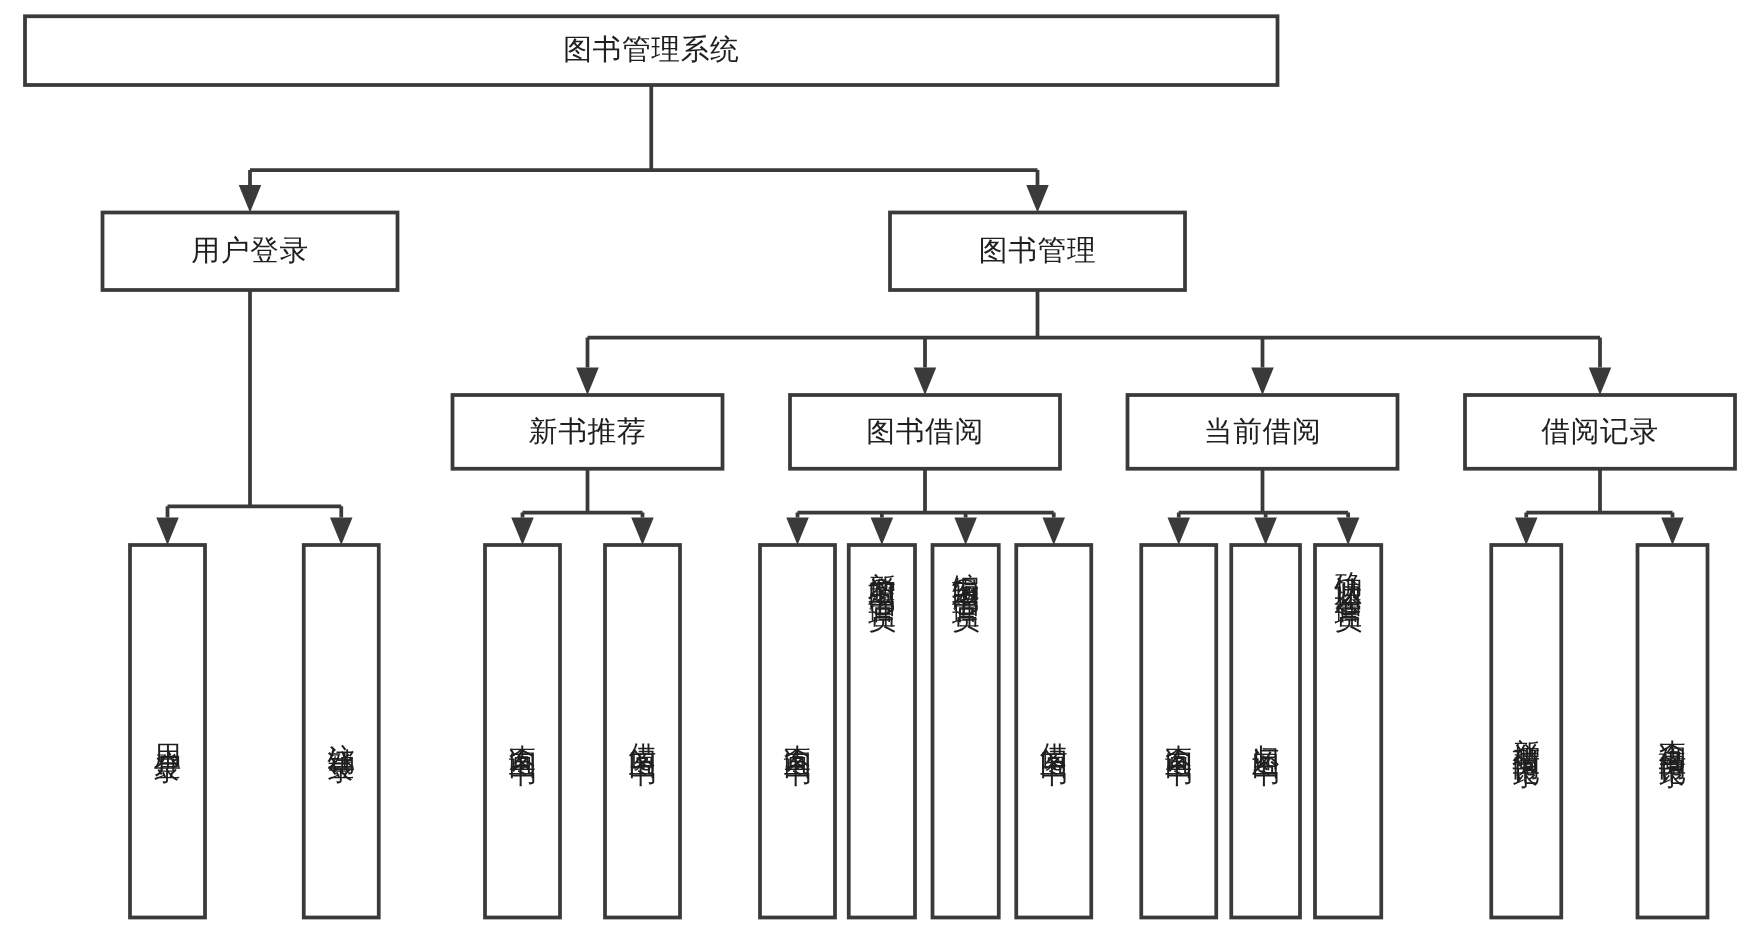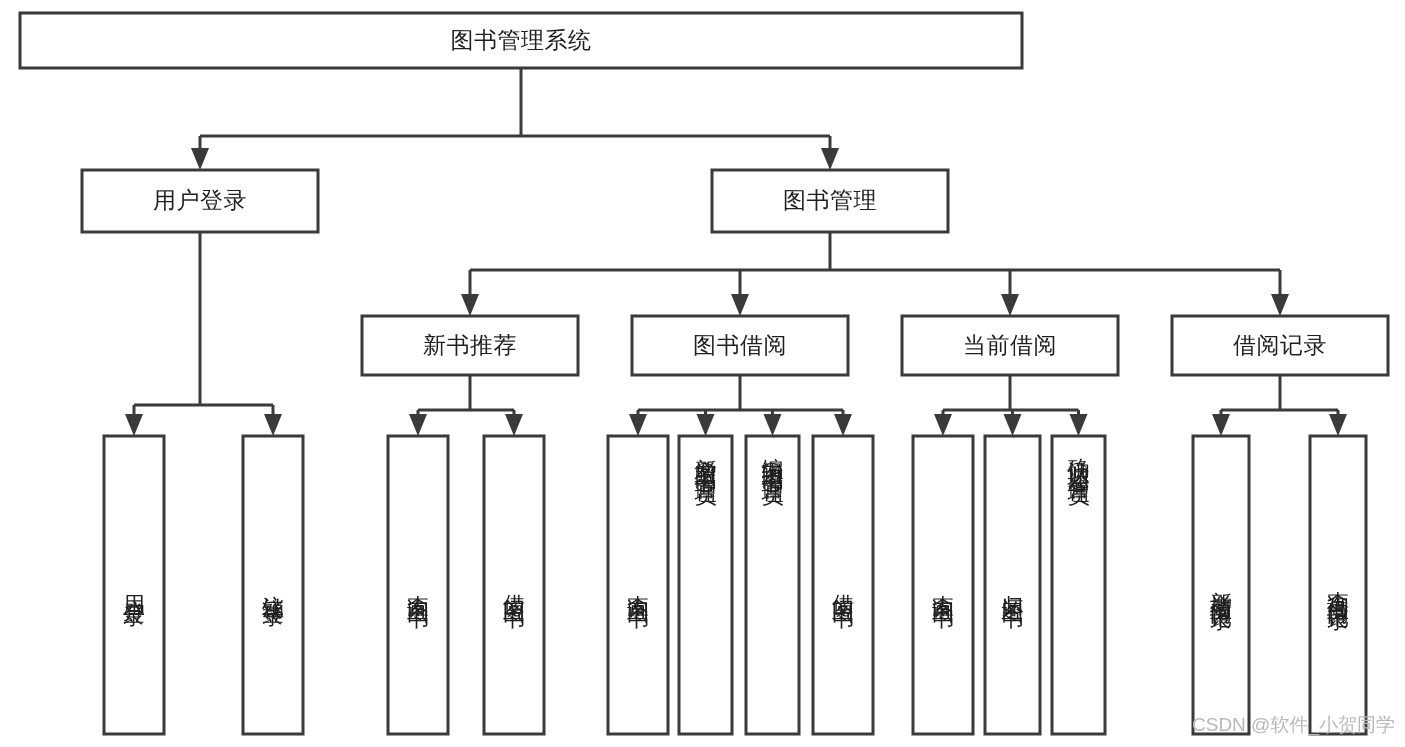--- a/index.html
+++ b/index.html
@@ -208,14 +208,13 @@
           </div>
           <div class="vlabel-wrap" style="position: absolute; left: 1193px; top: 436px; width: 56px; height: 298px;">
             <div class="vtext">新增借阅记录</div>
           </div>
           <div class="vlabel-wrap" style="position: absolute; left: 1310px; top: 436px; width: 56px; height: 298px;">
             <div class="vtext">查询借阅记录</div>
           </div>
         </div>
     </foreignObject>
   </svg>
-  <div class="watermark" style="left: 1192px; top: 712px;">CSDN @软件_小贺同学</div>
 </div>
 
 </body></html>

